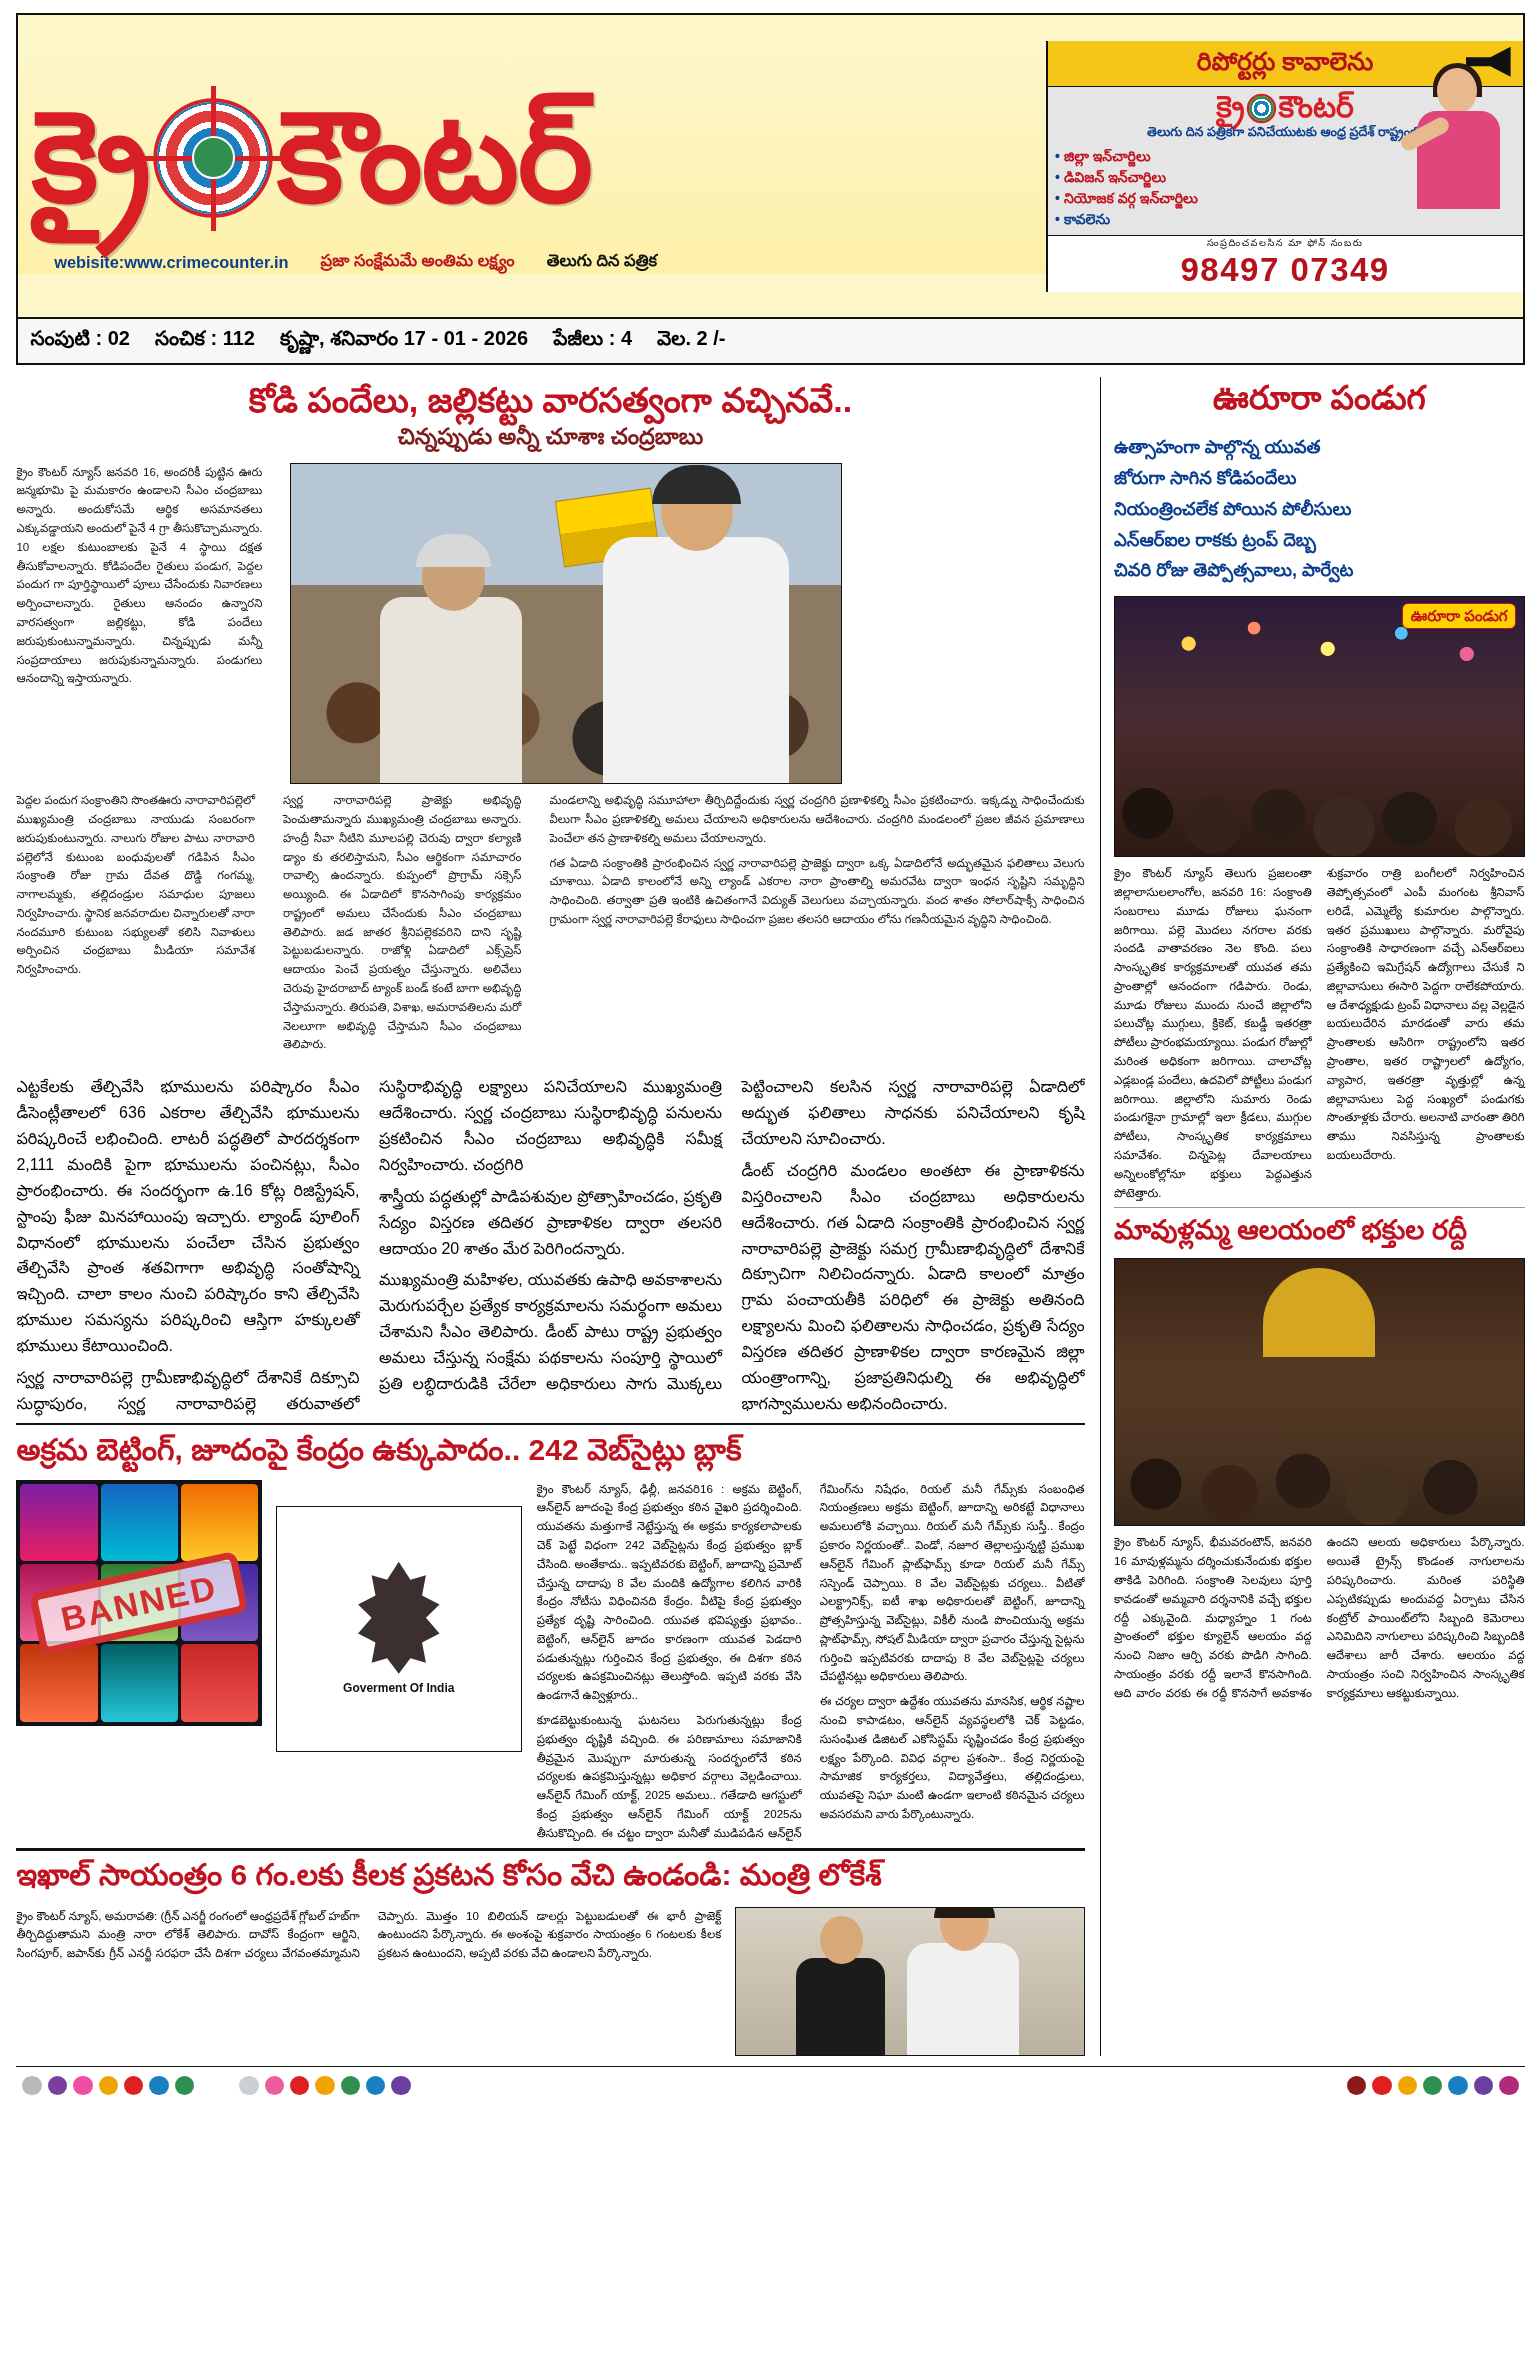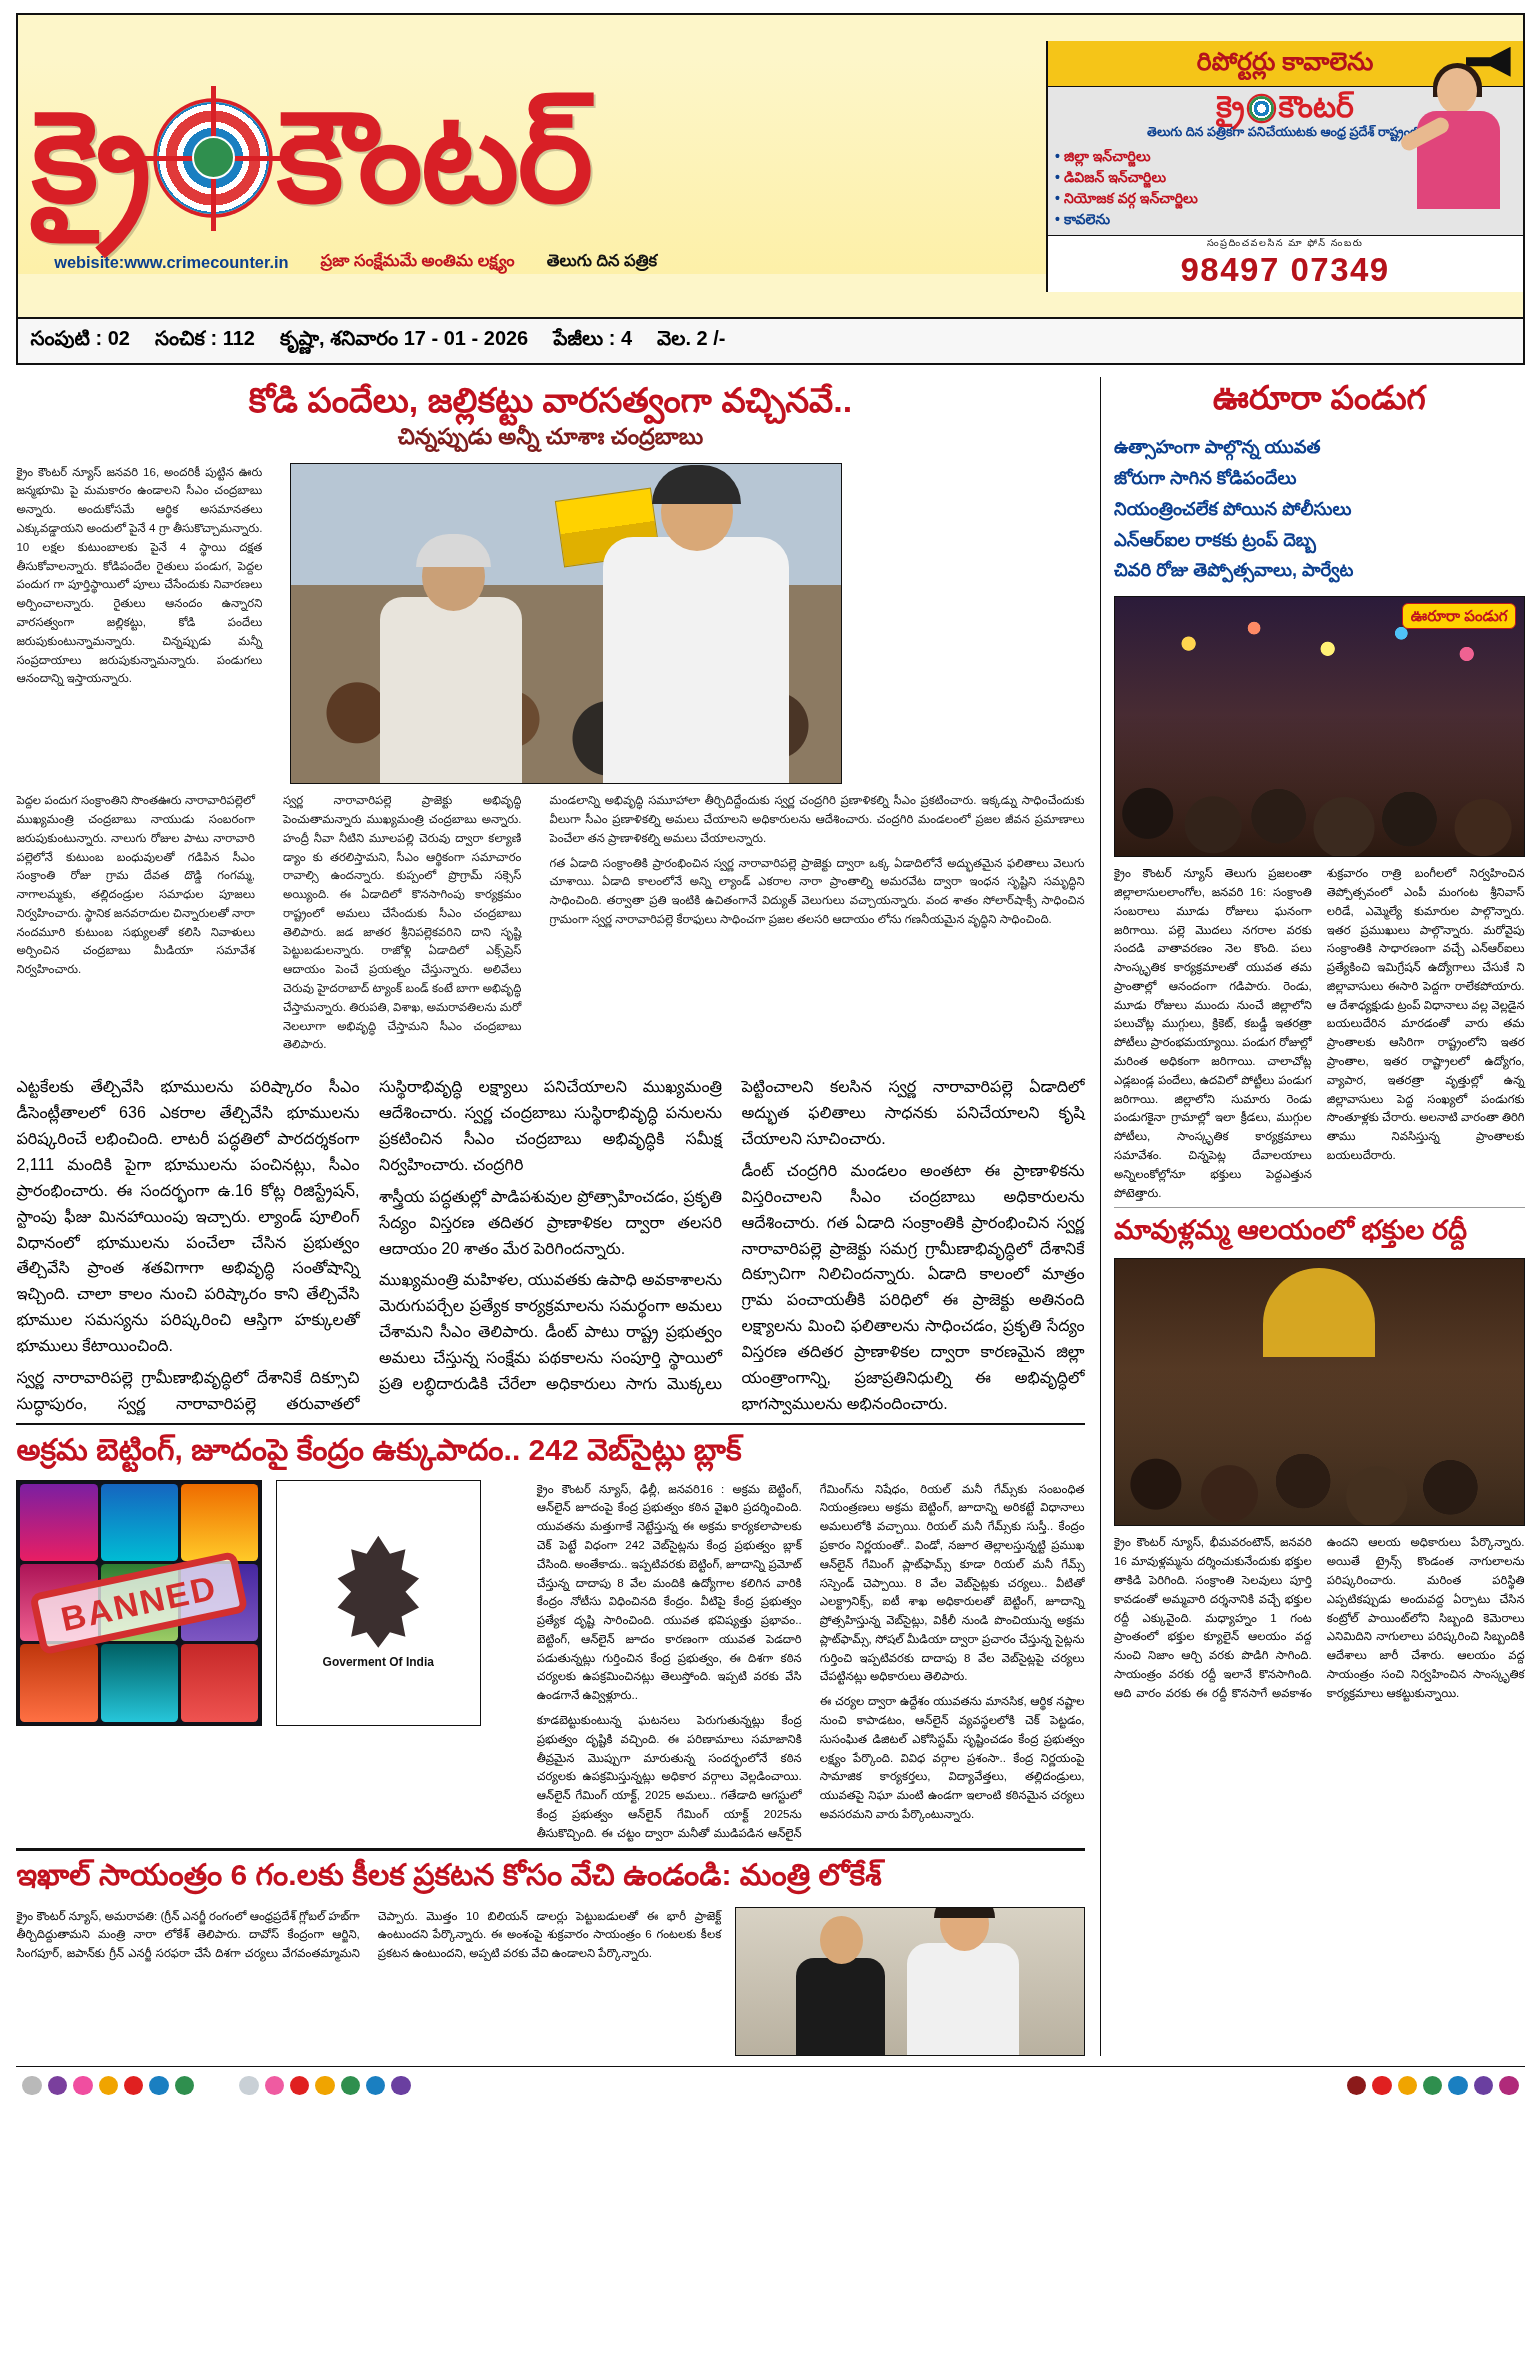--- a/index.html
+++ b/index.html
@@ -215,22 +215,22 @@
   .cg5{background:linear-gradient(#2e7d32,#9ccc65);} .cg6{background:linear-gradient(#4527a0,#7e57c2);}
   .cg7{background:linear-gradient(#bf360c,#ff7043);} .cg8{background:linear-gradient(#006064,#26c6da);}
   .cg9{background:linear-gradient(#c62828,#ef5350);}
   .banned-stamp{
     position:absolute; left:50%; top:50%; transform:translate(-50%,-50%) rotate(-12deg);
     color:#d32f2f; border:7.5px solid #d32f2f; border-radius:10.4px;
     font-size:34px; font-weight:bold; padding:4.5px 19.4px; background:rgba(255,255,255,.72);
     letter-spacing:2.2px;
   }
   .emblem-img{
-    width:205px; height:246px; border:1.5px solid #111; background:#fff;
-    display:flex; flex-direction:column; align-items:center; justify-content:center; gap:7.5px;
+    width:246px; height:246px; border:1.5px solid #111; background:#fff;
+    display:flex; flex-direction:column; align-items:center; justify-content:center; gap:7.5px;margin-top:26px;
   }
   .emblem-shape{
     width:97px;height:112px;background:#3b2f2f;
     clip-path:polygon(50% 0,62% 16%,78% 12%,74% 30%,92% 38%,78% 50%,92% 64%,74% 72%,78% 90%,62% 86%,50% 100%,38% 86%,22% 90%,26% 72%,8% 64%,22% 50%,8% 38%,26% 30%,22% 12%,38% 16%);
   }
   .emblem-cap{ font-size:12px; font-weight:bold; color:#111; }
 
   .mid-cols { columns:2; column-gap:18px; font-size:11.6px; line-height:1.62; text-align:justify; flex:1;}
   .mid-cols p{ margin:0 0 6px 0;}
 

